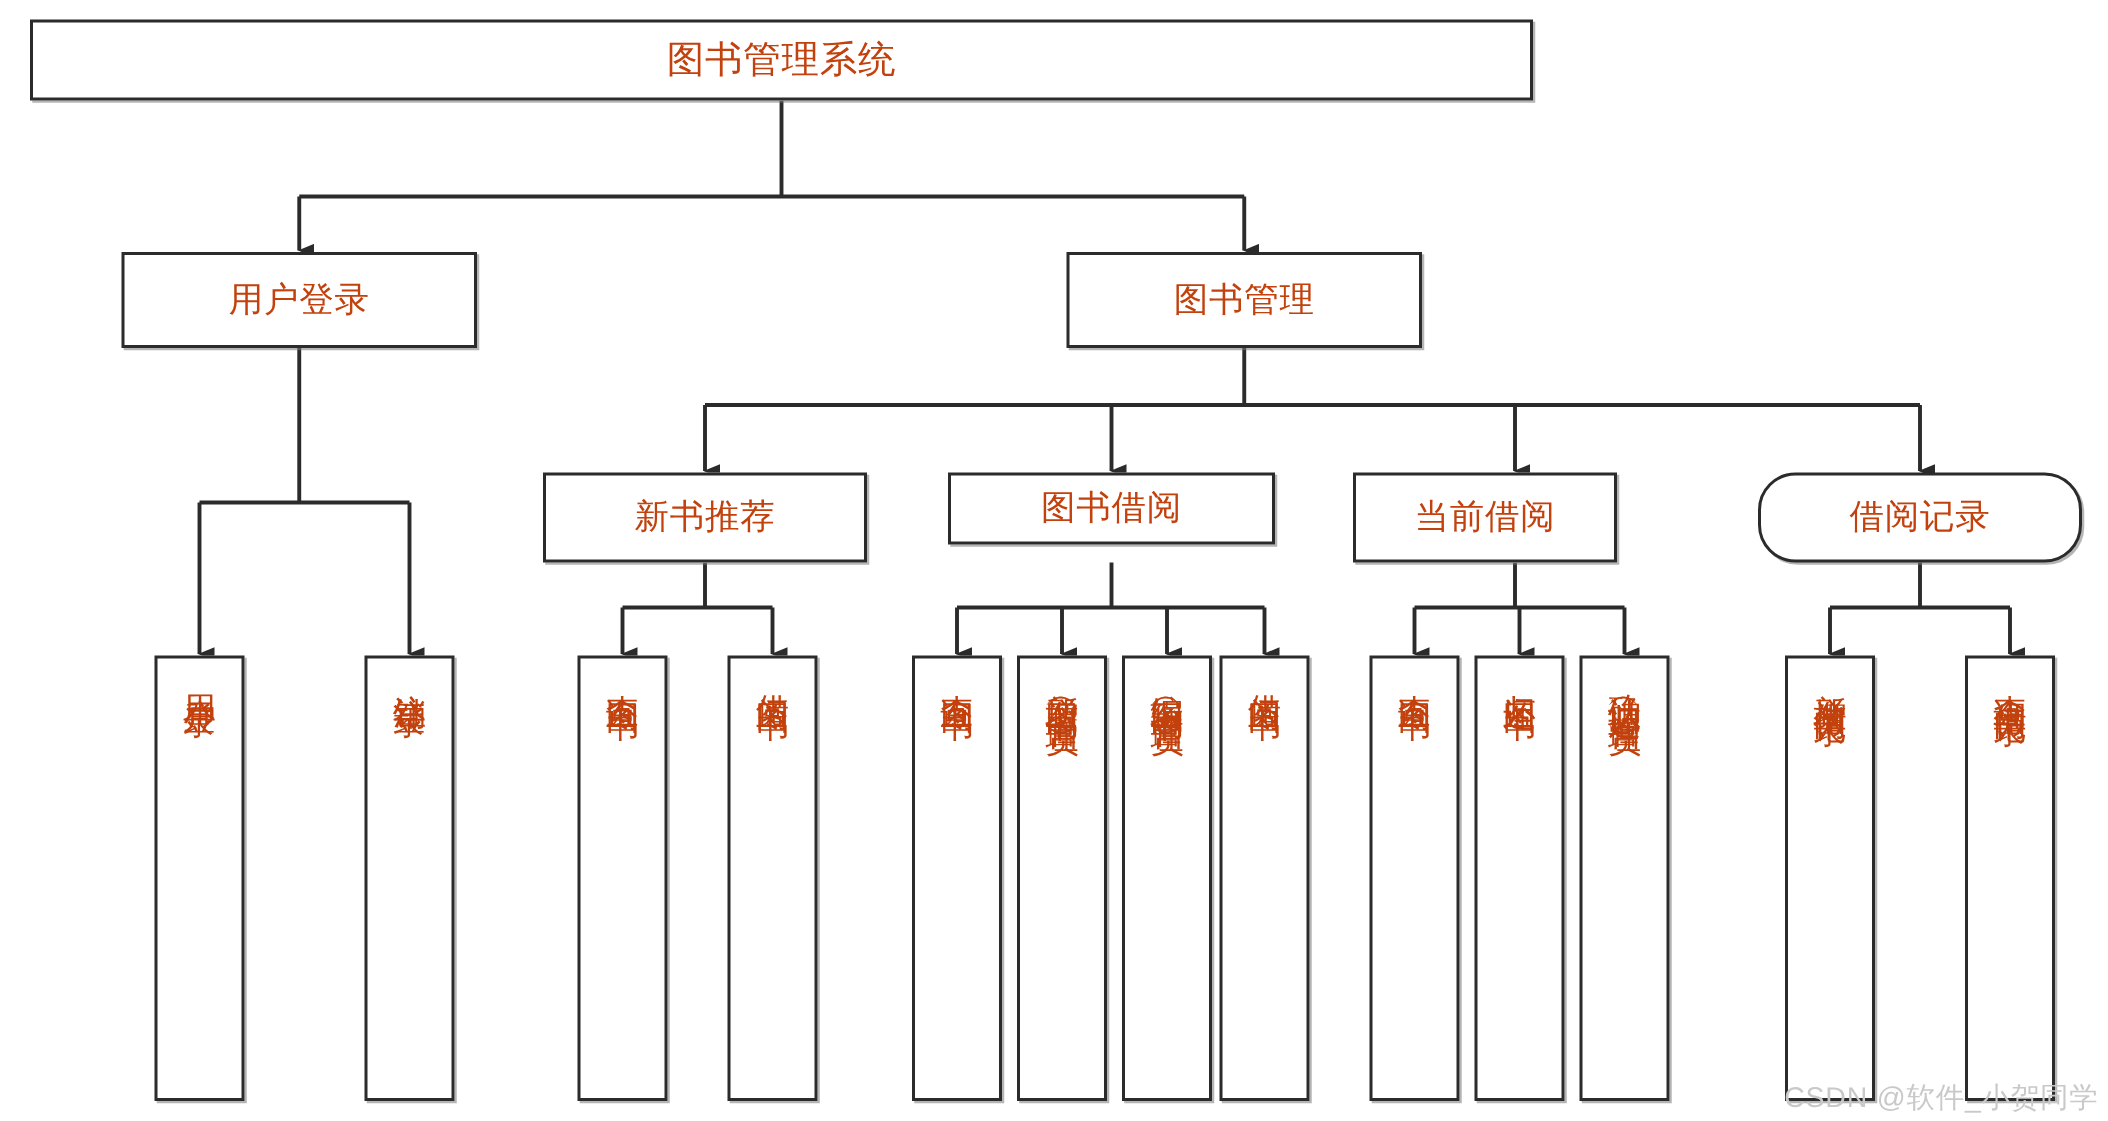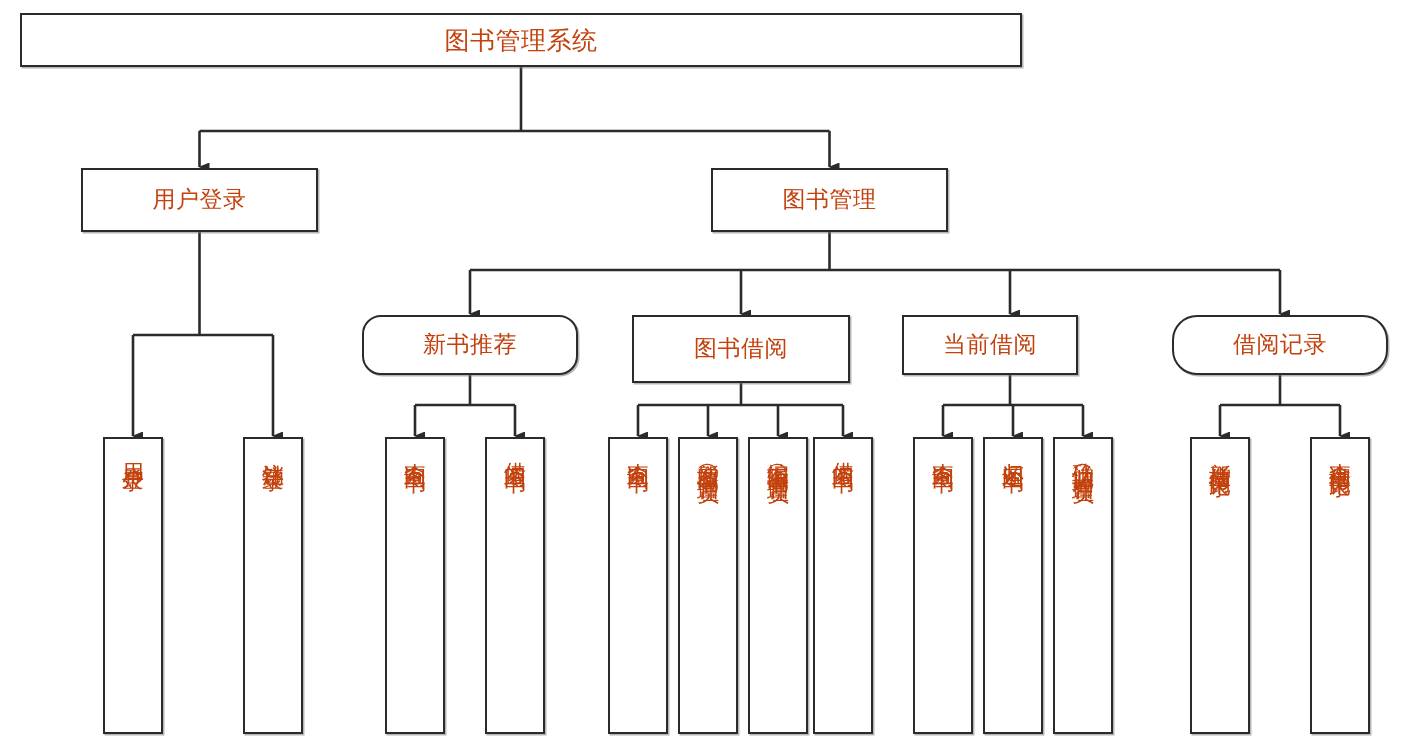--- a/index.html
+++ b/index.html
@@ -128,24 +128,24 @@
   <div id="node-layer">
       <div class="node-box tier-0 horizontal" style="left: 20px; top: 13px; width: 1002px; height: 54px;">
         <span class="node-label">图书管理系统</span>
       </div>
       <div class="node-box tier-1 horizontal" style="left: 81px; top: 168px; width: 237px; height: 64px;">
         <span class="node-label">用户登录</span>
       </div>
       <div class="node-box tier-1 horizontal" style="left: 711px; top: 168px; width: 237px; height: 64px;">
         <span class="node-label">图书管理</span>
       </div>
-      <div class="node-box tier-2 horizontal" style="left: 362px; top: 315px; width: 216px; height: 60px; border-radius: 19px;">
+      <div class="node-box tier-2 horizontal" style="left: 362px; top: 315px; width: 216px; height: 60px;">
         <span class="node-label">新书推荐</span>
       </div>
-      <div class="node-box tier-2 horizontal" style="left: 632px; top: 315px; width: 218px; height: 68px;">
+      <div class="node-box tier-2 horizontal" style="left: 632px; top: 315px; width: 218px; height: 48px;">
         <span class="node-label">图书借阅</span>
       </div>
       <div class="node-box tier-2 horizontal" style="left: 902px; top: 315px; width: 176px; height: 60px;">
         <span class="node-label">当前借阅</span>
       </div>
       <div class="node-box tier-2 horizontal" style="left: 1172px; top: 315px; width: 216px; height: 60px; border-radius: 25px;">
         <span class="node-label">借阅记录</span>
       </div>
       <div class="node-box tier-3 vertical" style="left: 103px; top: 437px; width: 60px; height: 297px;">
         <span class="node-label">用户登录</span>
@@ -181,14 +181,15 @@
         <span class="node-label">确认归还（管理员）</span>
       </div>
       <div class="node-box tier-3 vertical" style="left: 1190px; top: 437px; width: 60px; height: 297px;">
         <span class="node-label">新增借阅记录</span>
       </div>
       <div class="node-box tier-3 vertical" style="left: 1310px; top: 437px; width: 60px; height: 297px;">
         <span class="node-label">查询借阅记录</span>
       </div>
     </div>
 
+  <div class="watermark">CSDN @软件_小贺同学</div>
 
 </div>
 
 </body></html>

